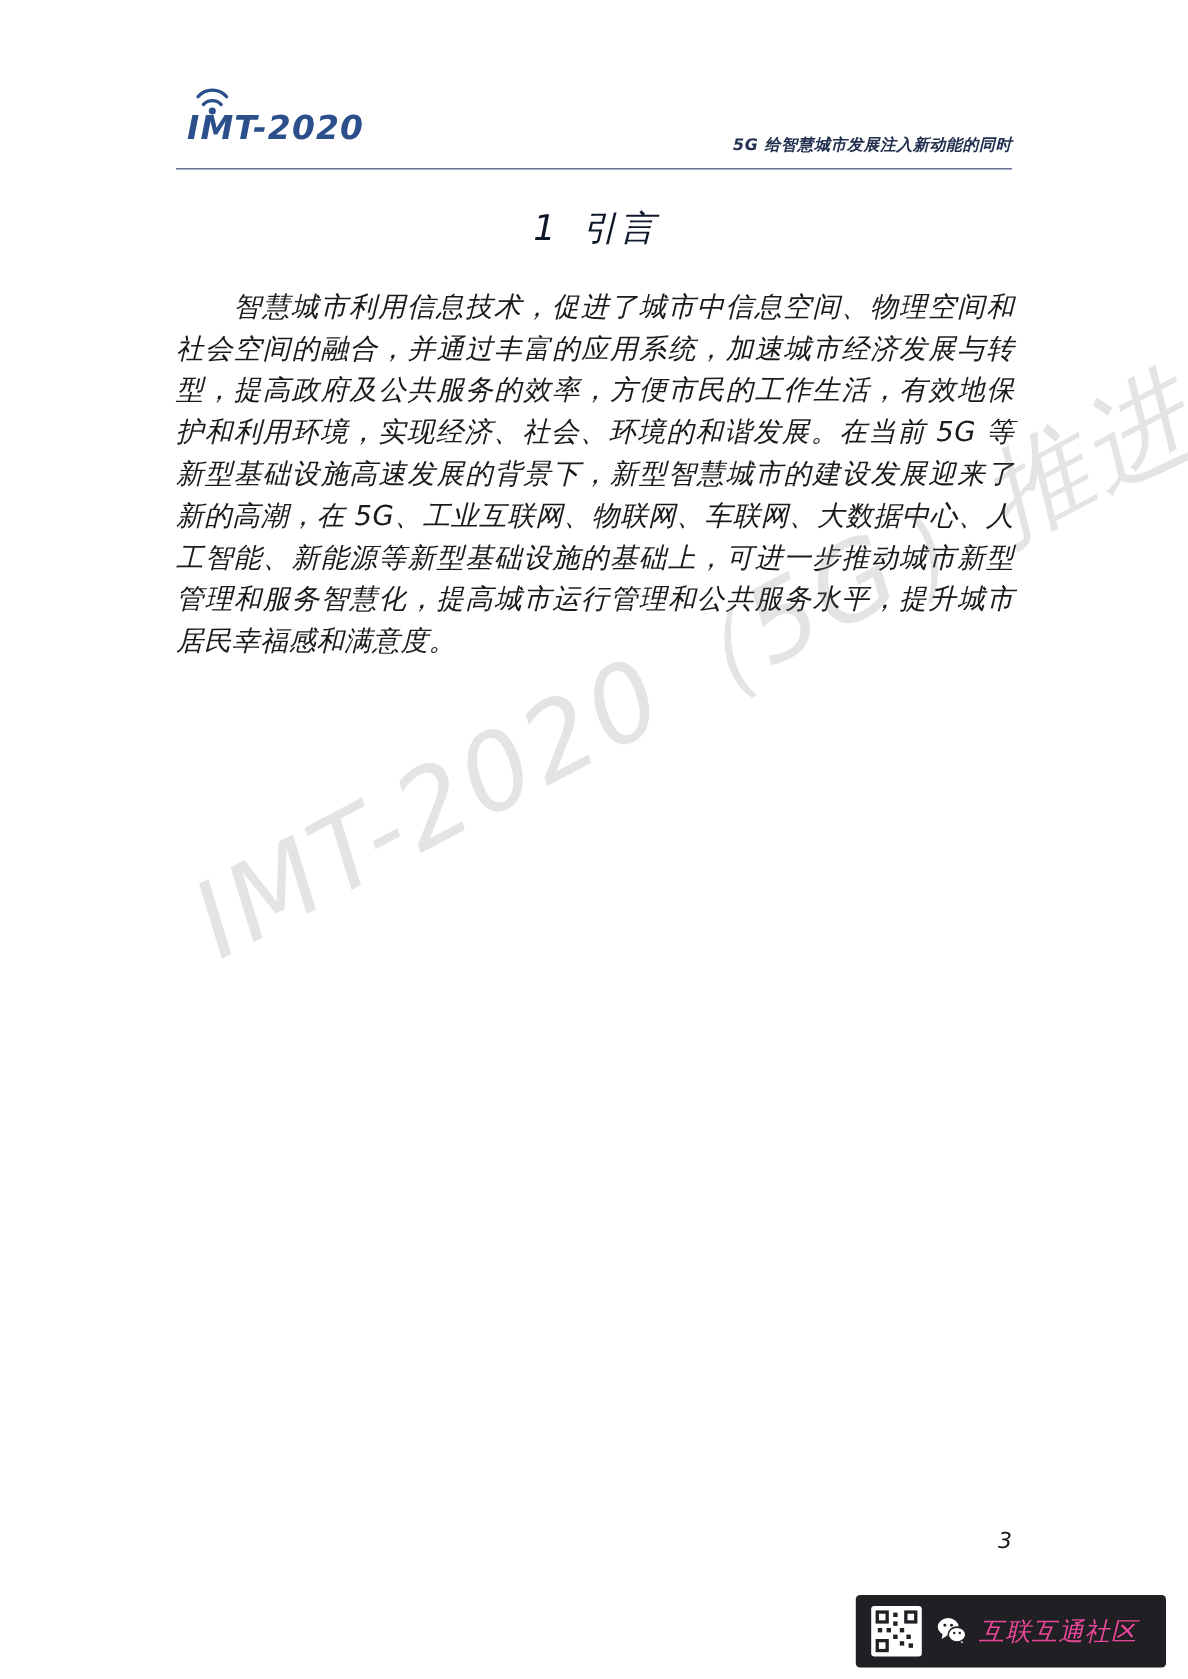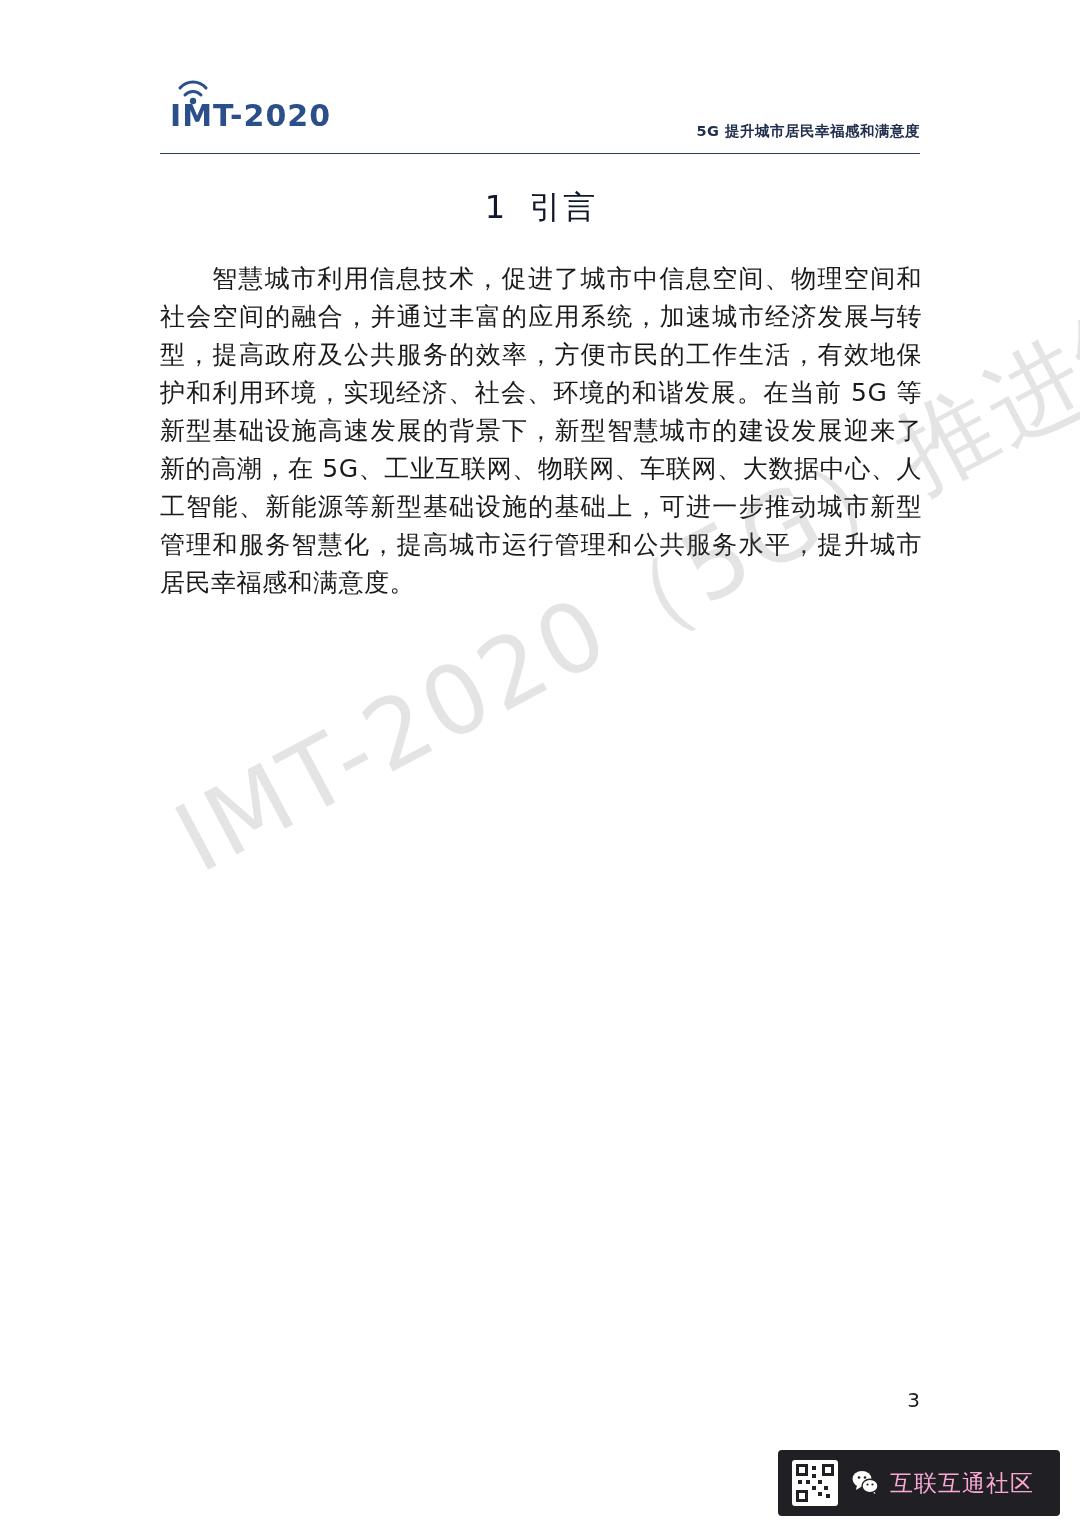--- a/index.html
+++ b/index.html
@@ -13,20 +13,21 @@
     font-family: "Liberation Serif", serif;
     overflow: hidden;
     position: relative;
   }
   .page {
     position: relative;
     width: 1080px;
     height: 1526px;
     background: #ffffff;
     box-sizing: border-box;
+    font-style: italic;
   }
 
   
   .header {
     position: absolute;
     left: 160px;
     top: 62px;
     width: 760px;
     height: 92px;
     border-bottom: 1.5px solid #2b3a6b;
@@ -145,21 +146,21 @@
     display: block;
   }
   .footer-badge .wx {
     margin-left: 12px;
     width: 30px;
     height: 30px;
     flex: none;
   }
   .footer-badge .badge-text {
     margin-left: 10px;
-    color: #f9a8d4;
+    color: #ec4899;
     font-family: "DejaVu Sans", sans-serif;
     font-size: 23px;
     letter-spacing: 1px;
     white-space: nowrap;
   }
 </style>
 </head>
 <body>
 
 <div class="page">
@@ -168,21 +169,21 @@
     <div class="logo">
       <svg width="190" height="60" viewBox="0 0 190 60" xmlns="http://www.w3.org/2000/svg">
         <g fill="none" stroke="#2b4f8a" stroke-width="3" stroke-linecap="round">
           <path d="M18 18 A17 17 0 0 1 44 18"></path>
           <path d="M23 25 A11 11 0 0 1 39 25"></path>
         </g>
         <circle cx="31" cy="31" r="3.2" fill="#2b4f8a"></circle>
         <text x="8" y="56" font-family="'DejaVu Sans', sans-serif" font-size="30" font-weight="700" fill="#2b4f8a" letter-spacing="1">IMT-2020</text>
       </svg>
     </div>
-    <div class="header-title">5G 提升城市居民幸福感和满意度</div>
+    <div class="header-title">5G 给智慧城市发展注入新动能的同时</div>
   </div>
 
   <div class="content">
     <h1 class="section-title">
       <span class="num">1</span><span>引言</span>
     </h1>
     <p class="body-text">智慧城市利用信息技术，促进了城市中信息空间、物理空间和社会空间的融合，并通过丰富的应用系统，加速城市经济发展与转型，提高政府及公共服务的效率，方便市民的工作生活，有效地保护和利用环境，实现经济、社会、环境的和谐发展。在当前 5G 等新型基础设施高速发展的背景下，新型智慧城市的建设发展迎来了新的高潮，在 5G、工业互联网、物联网、车联网、大数据中心、人工智能、新能源等新型基础设施的基础上，可进一步推动城市新型管理和服务智慧化，提高城市运行管理和公共服务水平，提升城市居民幸福感和满意度。</p>
   </div>
 
   <div class="watermark">

